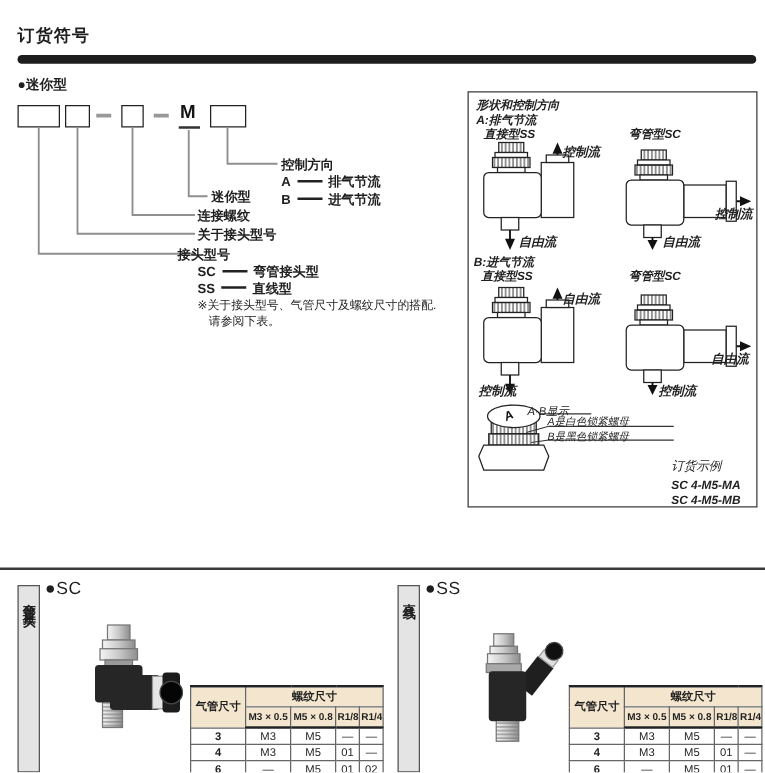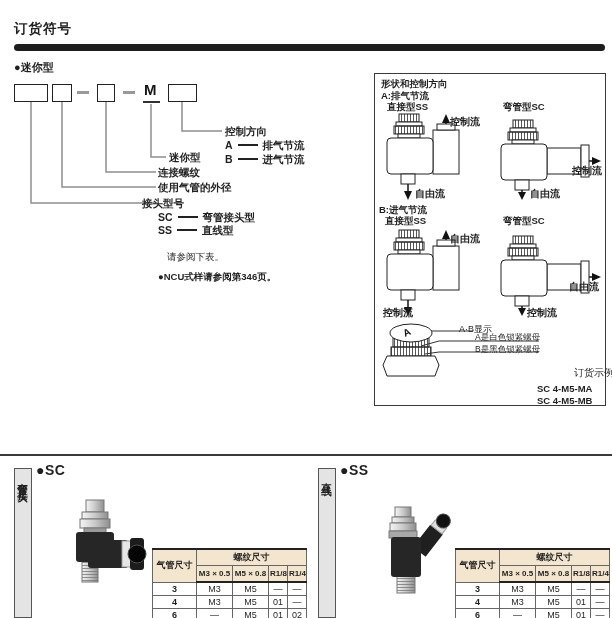--- a/index.html
+++ b/index.html
@@ -14,32 +14,32 @@
   .code-box{border:1.6px solid #222;background:#fff;box-sizing:border-box;}
   .code-dash{background:#999;height:3px;}
   .m-letter{font-size:15px;font-weight:bold;color:#151515;}
   .m-underline{background:#333;height:2px;}
   
   .lbl{position:absolute;font-size:10.5px;font-weight:bold;white-space:nowrap;}
   .lbl .key{font-weight:bold;}
   .dashline{display:inline-block;width:20px;height:2px;background:#222;vertical-align:middle;margin:0 5px 2px 5px;}
   .note{position:absolute;font-size:9.5px;font-weight:normal;white-space:nowrap;}
   
-  .info-box{border:1.4px solid #3a3a3a;background:#fff;box-sizing:border-box;}
+  .info-box{border:1.4px solid #3a3a3a;background:#fff;box-sizing:border-box;font-style:italic;}
   .box-lbl{position:absolute;font-size:9.5px;font-weight:bold;white-space:nowrap;}
-  .box-lbl.light{font-weight:normal;margin-left:37px;}
+  .box-lbl.light{font-weight:normal;}
   .flow-lbl{position:absolute;font-size:10px;font-weight:bold;white-space:nowrap;}
   .example-code{position:absolute;font-size:9.5px;font-weight:bold;white-space:nowrap;}
   
   .divider{background:#3a3a3a;height:2px;}
   .side-bar{background:#e4e4e4;border:1px solid #555;box-sizing:border-box;
             writing-mode:vertical-rl;text-orientation:upright;
             font-size:10.5px;font-weight:bold;letter-spacing:3px;
             line-height:16px;padding-top:5px;}
-  .bullet-heading{font-size:14px;font-weight:bold;letter-spacing:0.5px;}
+  .bullet-heading{font-size:14px;font-weight:normal;letter-spacing:0.5px;}
   
   table.spec-table{border-collapse:collapse;table-layout:fixed;width:154px;
                    border-top:2px solid #222;border-bottom:2px solid #222;
                    border-left:1px solid #222;border-right:1px solid #222;}
   table.spec-table th,table.spec-table td{border:1px solid #666;text-align:center;
                    padding:0 1px;overflow:hidden;white-space:nowrap;}
   table.spec-table th{background:#f4e6ce;font-size:8px;font-weight:bold;height:15px;}
   table.spec-table th.c1{font-size:9px;}
   table.spec-table thead tr:last-child th{border-bottom:2px solid #222;}
   table.spec-table td{font-size:9px;height:12px;background:#fff;}
@@ -76,30 +76,30 @@
 
   <div class="lbl" style="left:225px;top:125px">控制方向</div>
   <div class="lbl" style="left:225px;top:139px">
     <span class="key">A</span><span class="dashline"></span><span>排气节流</span>
   </div>
   <div class="lbl" style="left:225px;top:153px">
     <span class="key">B</span><span class="dashline"></span><span>进气节流</span>
   </div>
   <div class="lbl" style="left:169px;top:151px">迷你型</div>
   <div class="lbl" style="left:158px;top:166px">连接螺纹</div>
-  <div class="lbl" style="left:158px;top:181px">使用气管的外径</div>
+  <div class="lbl" style="left:158px;top:181px">关于接头型号</div>
   <div class="lbl" style="left:142px;top:197px">接头型号</div>
   <div class="lbl" style="left:158px;top:211px">
     <span class="key">SC</span><span class="dashline"></span><span>弯管接头型</span>
   </div>
   <div class="lbl" style="left:158px;top:224px">
     <span class="key">SS</span><span class="dashline"></span><span>直线型</span>
   </div>
+  <div class="note" style="left:158px;top:238px">※关于接头型号、气管尺寸及螺纹尺寸的搭配.</div>
   <div class="note" style="left:167px;top:251px">请参阅下表。</div>
-  <div class="note" style="left:158px;top:271px;font-weight:bold">●NCU式样请参阅第346页。</div>
 
   <div class="abs info-box" style="left:374px;top:73px;width:232px;height:333px">
     <div class="box-lbl" style="left:6px;top:4px">形状和控制方向</div>
     <div class="box-lbl" style="left:6px;top:16px">A:排气节流</div>
     <div class="box-lbl" style="left:12px;top:27px">直接型SS</div>
     <div class="box-lbl" style="left:128px;top:27px">弯管型SC</div>
 
     <svg class="abs" style="left:4px;top:38px" width="100" height="90" viewBox="0 0 100 90">
       <defs>
           <pattern id="kn1" width="3" height="8" patternUnits="userSpaceOnUse">

